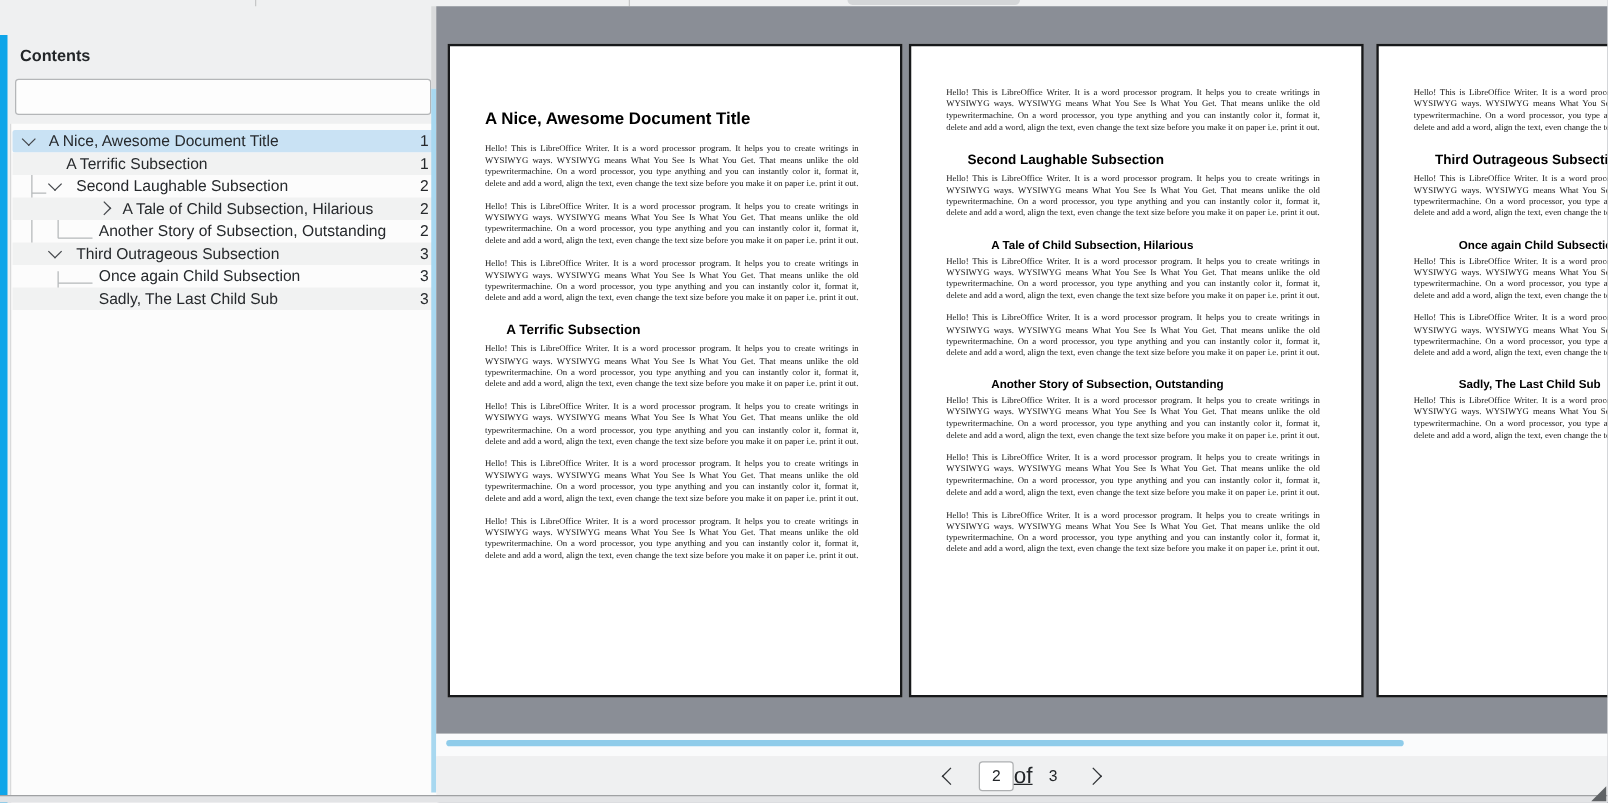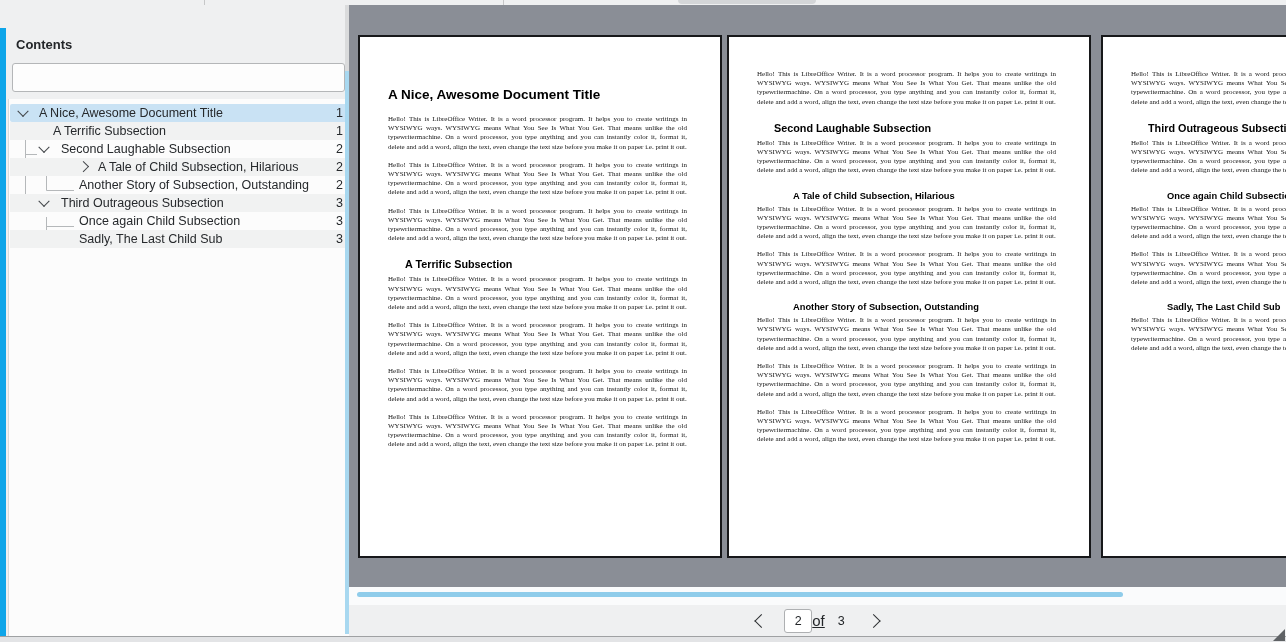--- a/index.html
+++ b/index.html
@@ -59,21 +59,21 @@
 
   .navbar{position:absolute;left:0;right:0;top:600px;height:31px;background:#eff0f1;
           display:flex;align-items:center;justify-content:center;}
   .nav-btn{display:inline-flex;align-items:center;justify-content:center;width:16px;height:16px;cursor:pointer;}
   .nav-chev{width:9px;height:9px;}
   .nav-chev.left{border-left:1.6px solid #2e3134;border-top:1.6px solid #2e3134;transform:rotate(-45deg) translate(1px,1px);}
   .nav-chev.right{border-right:1.6px solid #2e3134;border-top:1.6px solid #2e3134;transform:rotate(45deg) translate(-1px,1px);}
   .page-box{width:28px;height:24px;box-sizing:border-box;background:#fff;border:1px solid #aeb0b2;
             border-radius:3px;display:flex;align-items:center;justify-content:center;
             font-size:12.5px;margin-left:16px;}
-  .of-label{font-size:15px;text-decoration:underline;}
+  .of-label{font-size:18px;text-decoration:underline;}
   .total-label{font-size:12.5px;margin-left:13px;}
   .nav-btn.next{margin-left:22px;}
 
   
   .bottomstrip{position:absolute;left:0;top:636px;width:1286px;height:6px;background:#e3e4e6;
                border-top:1px solid #9fa1a3;box-sizing:border-box;}
   .resize-grip{position:absolute;right:1px;bottom:1px;width:0;height:0;
                border-left:12px solid transparent;border-bottom:12px solid #5f6265;}
 </style>
 </head>

